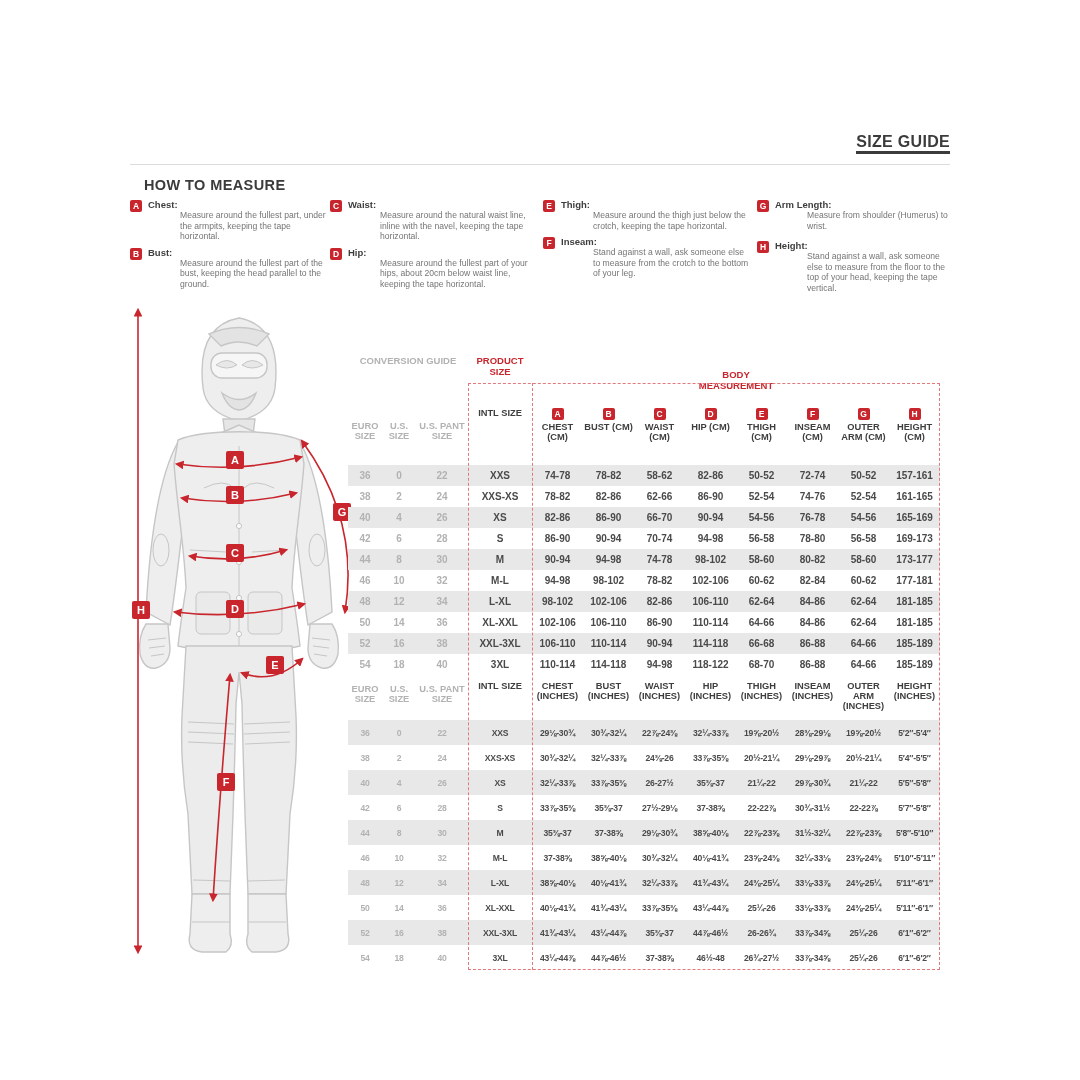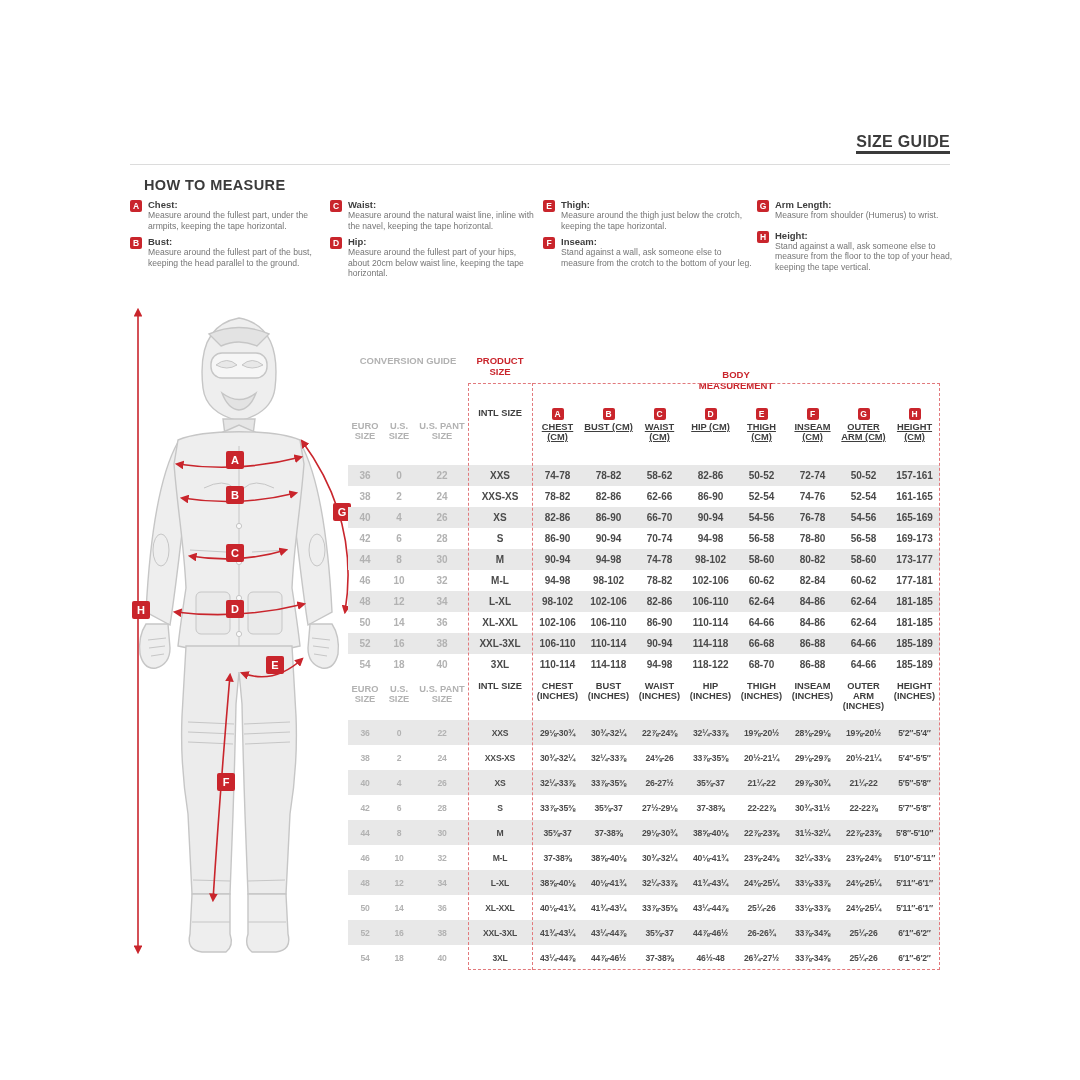--- a/index.html
+++ b/index.html
@@ -17,36 +17,36 @@
   .measure-wrap{position:absolute;left:130px;top:199px;width:830px;}
   .m-col{position:absolute;top:0;}
   .m-col.c1{left:0;width:196px;} .m-col.c2{left:200px;width:208px;}
   .m-col.c3{left:413px;width:210px;} .m-col.c4{left:627px;width:198px;}
   .m-item{display:flex;margin-bottom:5px;}
   .badge{display:inline-block;width:12px;height:12px;background:#c9252c;color:#fff;
          font-size:8.5px;font-weight:bold;text-align:center;line-height:12px;border-radius:2px;
          flex:0 0 12px;}
   .m-item .badge{margin-right:6px;margin-top:1px;}
   .m-name{font-size:9.5px;font-weight:bold;color:#3e3e3e;line-height:11px;}
-  .m-desc{font-size:8.6px;color:#757575;line-height:10.6px;}
+  .m-desc{font-size:8.6px;color:#757575;line-height:10.6px;margin-left:32px;}
   
   .figure{position:absolute;left:108px;top:292px;width:265px;height:690px;}
   
   .table-wrap{position:absolute;left:348px;top:356px;width:592px;}
   table.size-table{border-collapse:collapse;table-layout:fixed;width:592px;}
   td{padding:0;text-align:center;vertical-align:middle;overflow:hidden;}
   .grp{height:27px;vertical-align:top;font-size:9.5px;font-weight:bold;line-height:10.5px;}
   .grp.conv{color:#b2b2b2;} .grp.prod{color:#c9252c;} .grp.body{color:#c9252c;}
   .grp-body-span{display:block;width:92px;margin:14px auto;}
   .grp-prod-span{display:block;width:52px;margin:0 auto;}
   .head-row td{height:44px;font-size:9.3px;font-weight:bold;line-height:10px;vertical-align:top;padding-top:3px;}
   .head-row td.gray{color:#b2b2b2;padding-top:16px;}
   .head-row td.dark{color:#3e3e3e;}
   .head-row .badge{margin:0 auto 2px auto;display:block;}
-  .hlabel{width:100%;text-decoration:underline;}
+  .hlabel{width:100%;}
   .inch-head td{height:36px;padding-top:6px;}
   .inch-head td.gray{padding-top:9px;}
   .data-row td{font-weight:bold;white-space:nowrap;}
   .data-row.cm td{height:21px;font-size:10px;}
   .data-row.inch td{height:25px;font-size:8.6px;letter-spacing:-.2px;}
   .data-row td.gray{color:#b2b2b2;}
   .data-row td.dark{color:#4a4a4a;}
   tr.stripe td{background:#e8e8e8;}
   .dot-box{position:absolute;left:120px;top:27px;right:0;bottom:0;
            border:1px dashed #e2797c;pointer-events:none;}

